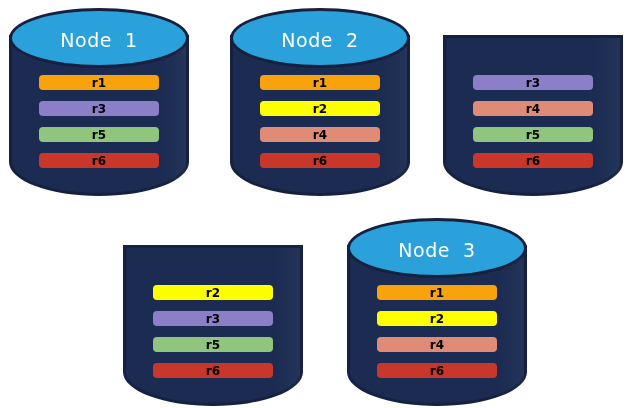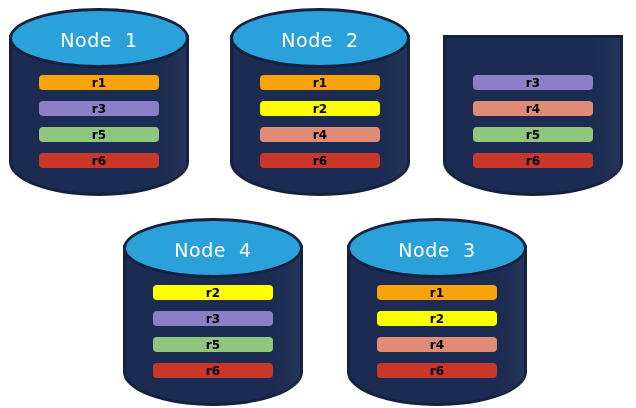--- a/index.html
+++ b/index.html
@@ -173,23 +173,20 @@
           <span>r5</span>
         </div>
       <div class="replica" style="background: rgb(201, 55, 43);">
           <span>r6</span>
         </div>
     </div>
   </div>
 
   <div class="node n4">
     <div class="node-body"></div>
-    <div class="node-top">
-      <span class="node-label">Node  4</span>
-    </div>
     <div class="replicas">
       <div class="replica" style="background: rgb(255, 255, 0);">
           <span>r2</span>
         </div>
       <div class="replica" style="background: rgb(140, 127, 200);">
           <span>r3</span>
         </div>
       <div class="replica" style="background: rgb(144, 197, 126);">
           <span>r5</span>
         </div>

